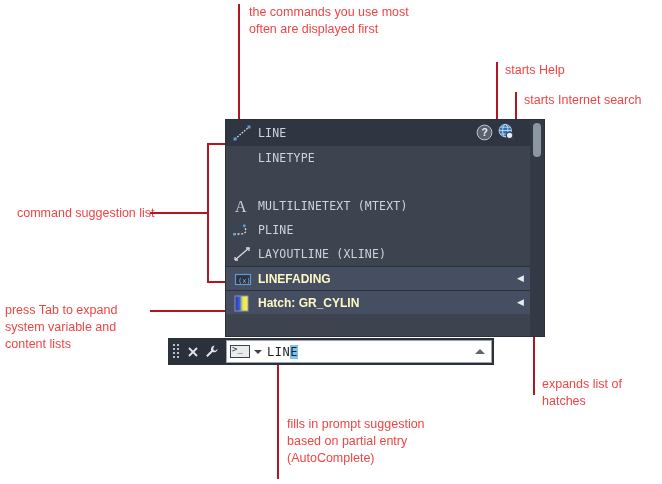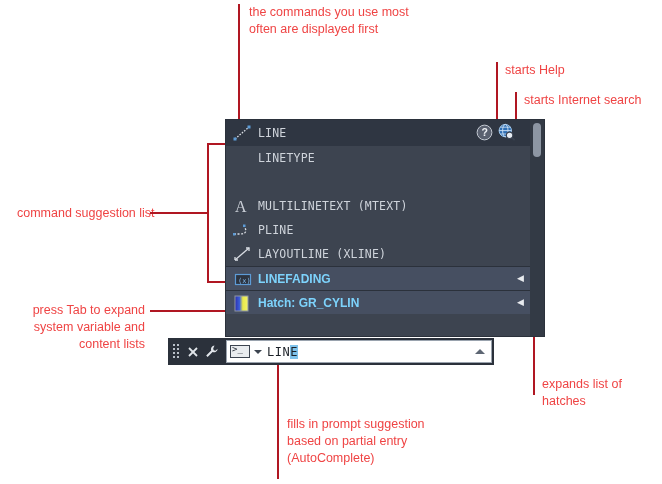--- a/index.html
+++ b/index.html
@@ -15,21 +15,21 @@
   }
 
   
   .anno {
     position: absolute;
     font-size: 12.5px;
     line-height: 17px;
     color: #ef4444;
     white-space: pre-line;
   }
-  .anno.right-align { text-align: right; }
+  .anno.right-align { }
 
   
   .lead {
     position: absolute;
     background: #b01722;
   }
   .lead-v { width: 2px; }
   .lead-h { height: 2px; }
 
   
@@ -66,21 +66,21 @@
     font-size: 11.5px;
     letter-spacing: .2px;
     color: #cfd4db;
     white-space: pre;
   }
   .sugg-row.hl .sugg-label {
     font-family: "Liberation Sans", sans-serif;
     font-weight: bold;
     font-size: 12px;
     letter-spacing: 0;
-    color: #7dd3fc;
+    color: #fef9c3;
   }
   .expand-arrow {
     position: absolute;
     right: 20px;
     color: #e8ebef;
     font-size: 9px;
     line-height: 1;
   }
 
   

